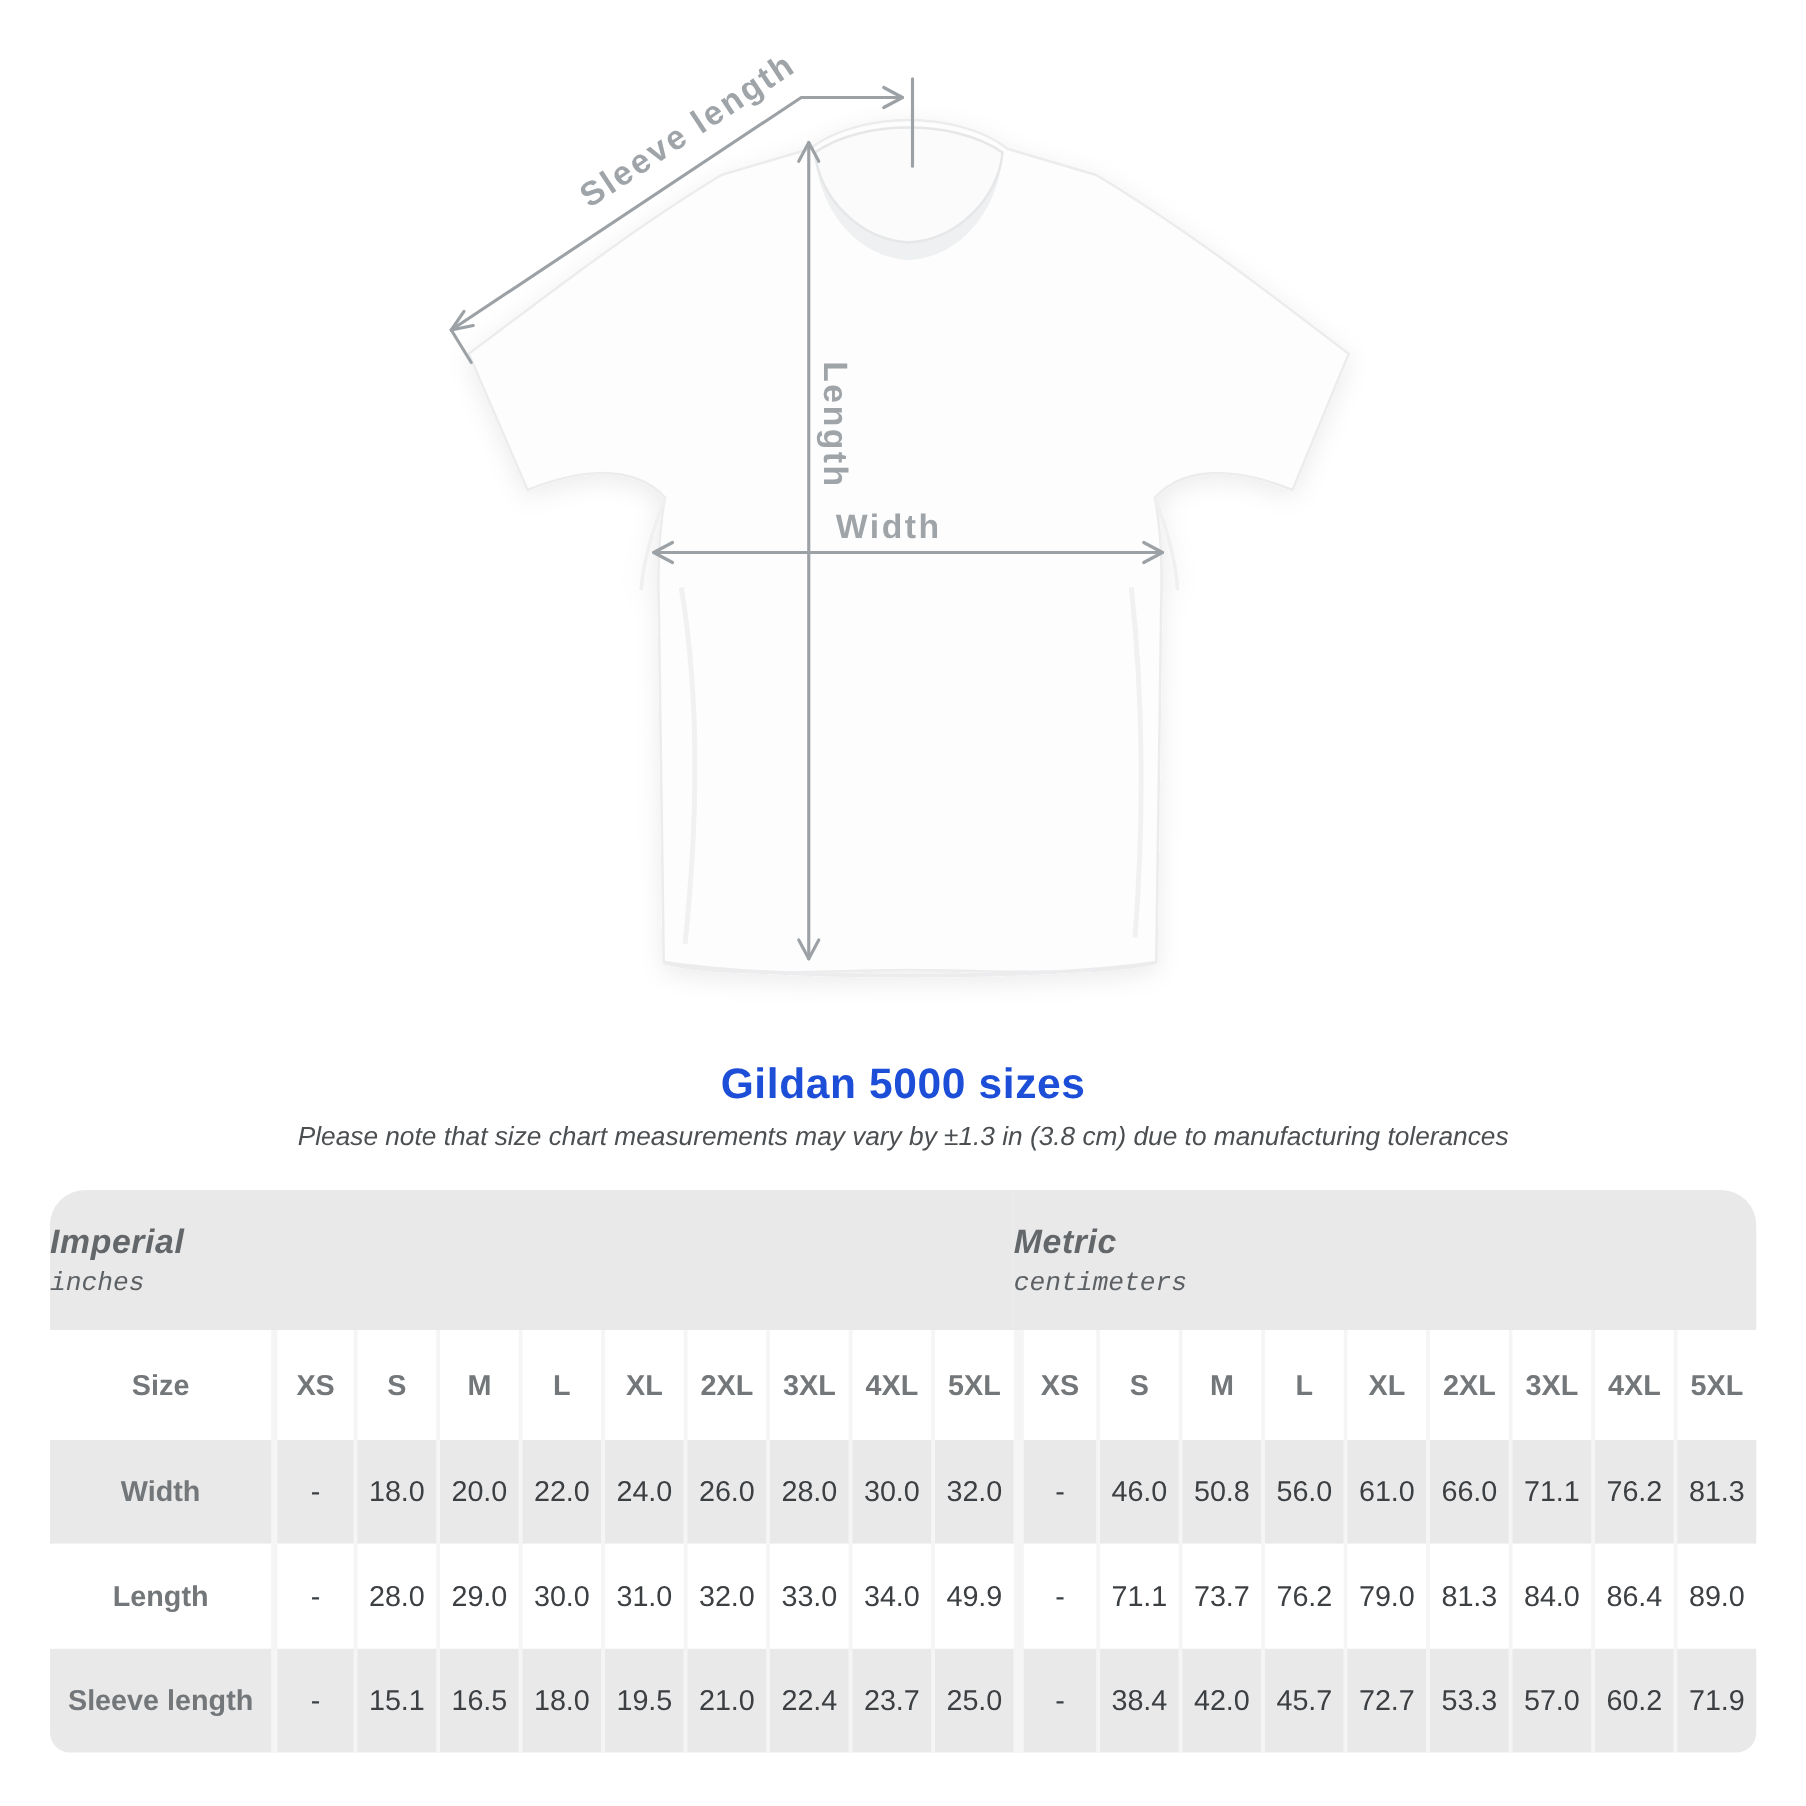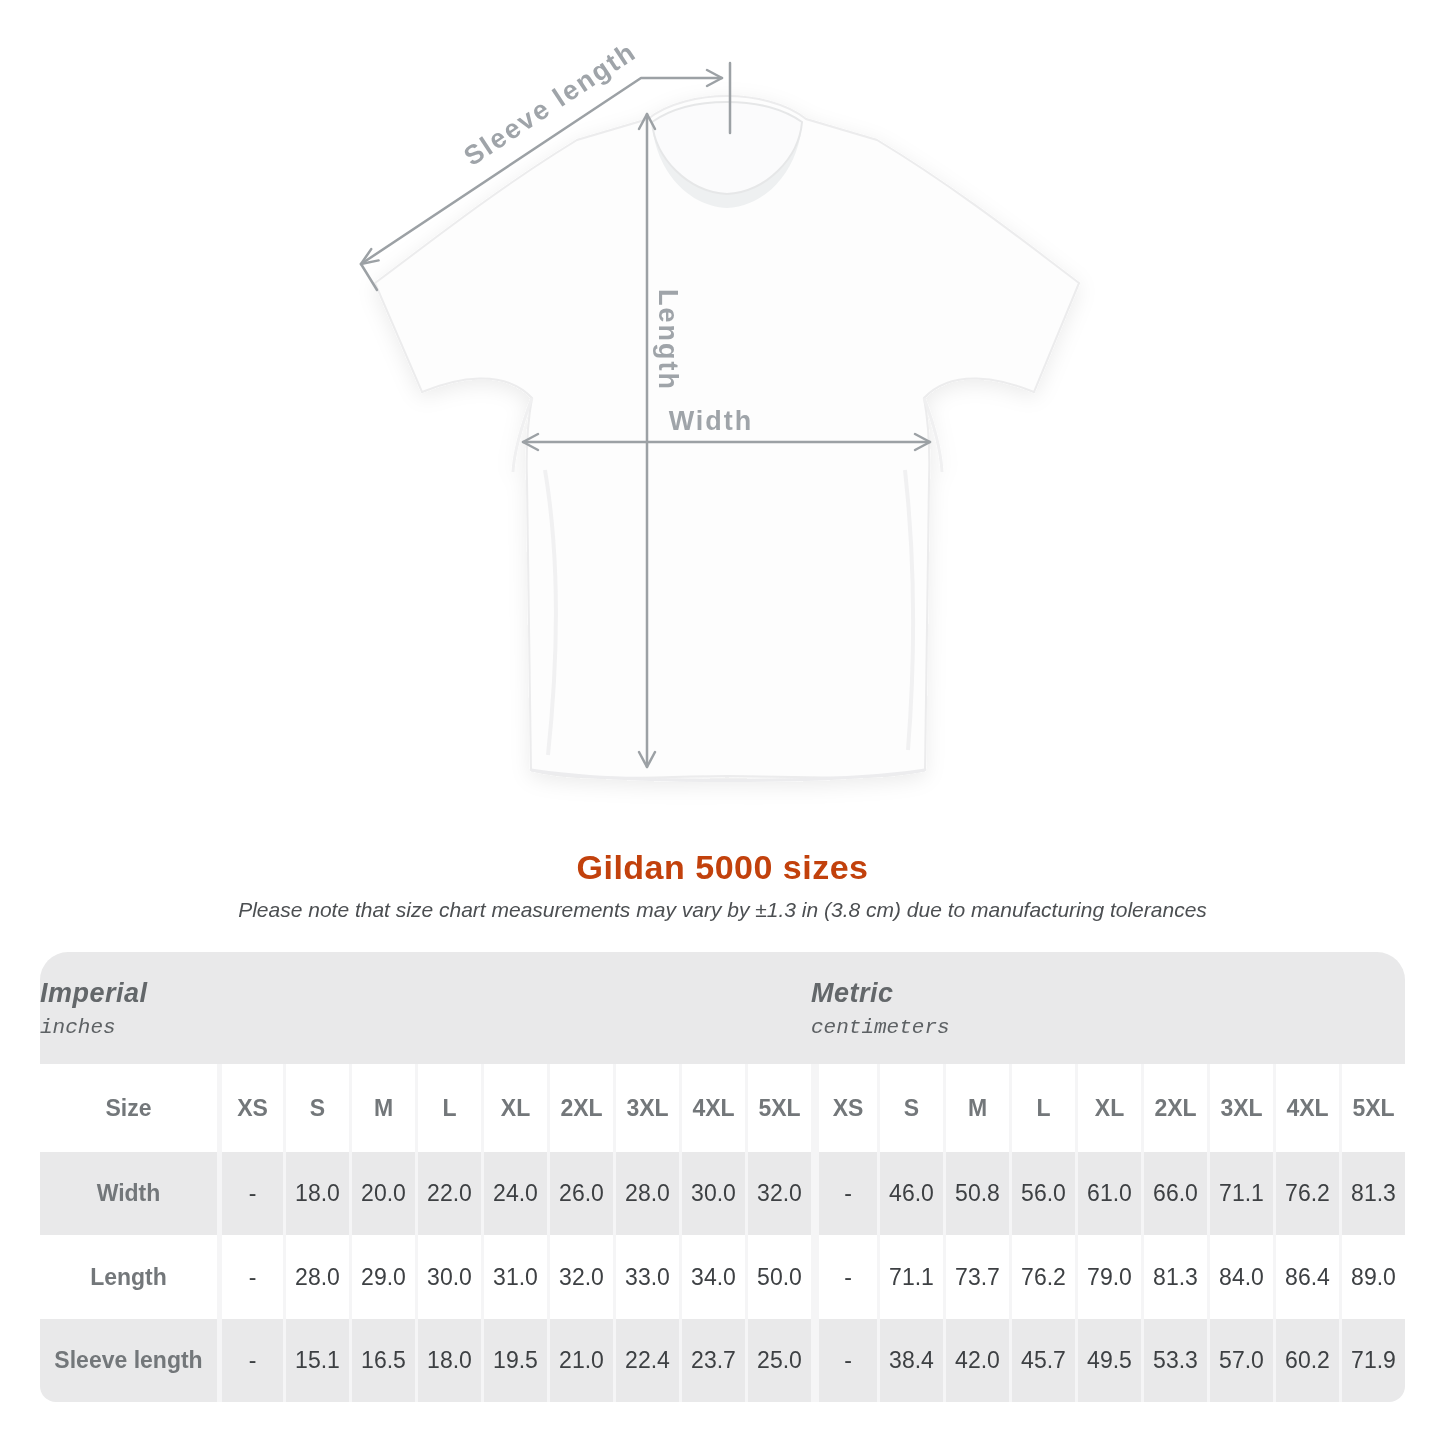--- a/index.html
+++ b/index.html
@@ -7,21 +7,21 @@
     width:1445px;height:1445px;position:relative;overflow:hidden;
     font-family:"Liberation Sans","DejaVu Sans",sans-serif;
   }
   
   .stage{position:absolute;top:0;left:0;width:1445px;height:838px;}
   .stage svg{display:block;}
 
   
   .title{
     position:absolute;top:848px;left:0;width:100%;text-align:center;
-    font-size:34px;font-weight:bold;color:#c2410c;letter-spacing:.5px;
+    font-size:34px;font-weight:bold;color:#1d4ed8;letter-spacing:.5px;
   }
   .subtitle{
     position:absolute;top:898px;left:0;width:100%;text-align:center;
     font-size:21px;font-style:italic;color:#4c4f52;
   }
 
   
   .table{
     position:absolute;left:40px;top:952px;width:1365px;
     display:grid;
@@ -177,21 +177,21 @@
     <div class="cell val shade sep">81.3</div>
     <div class="cell rlabel">Length</div>
     <div class="cell val sep sep-a">-</div>
     <div class="cell val sep">28.0</div>
     <div class="cell val sep">29.0</div>
     <div class="cell val sep">30.0</div>
     <div class="cell val sep">31.0</div>
     <div class="cell val sep">32.0</div>
     <div class="cell val sep">33.0</div>
     <div class="cell val sep">34.0</div>
-    <div class="cell val sep">50.0</div>
+    <div class="cell val sep">49.9</div>
     <div class="cell val sep sep-b">-</div>
     <div class="cell val sep">71.1</div>
     <div class="cell val sep">73.7</div>
     <div class="cell val sep">76.2</div>
     <div class="cell val sep">79.0</div>
     <div class="cell val sep">81.3</div>
     <div class="cell val sep">84.0</div>
     <div class="cell val sep">86.4</div>
     <div class="cell val sep">89.0</div>
     <div class="cell rlabel shade rb-l">Sleeve length</div>
@@ -201,18 +201,18 @@
     <div class="cell val shade sep">18.0</div>
     <div class="cell val shade sep">19.5</div>
     <div class="cell val shade sep">21.0</div>
     <div class="cell val shade sep">22.4</div>
     <div class="cell val shade sep">23.7</div>
     <div class="cell val shade sep">25.0</div>
     <div class="cell val shade sep sep-b">-</div>
     <div class="cell val shade sep">38.4</div>
     <div class="cell val shade sep">42.0</div>
     <div class="cell val shade sep">45.7</div>
-    <div class="cell val shade sep">49.5</div>
+    <div class="cell val shade sep">72.7</div>
     <div class="cell val shade sep">53.3</div>
     <div class="cell val shade sep">57.0</div>
     <div class="cell val shade sep">60.2</div>
     <div class="cell val shade sep rb-r">71.9</div>
   </div>
 
 </body></html>

